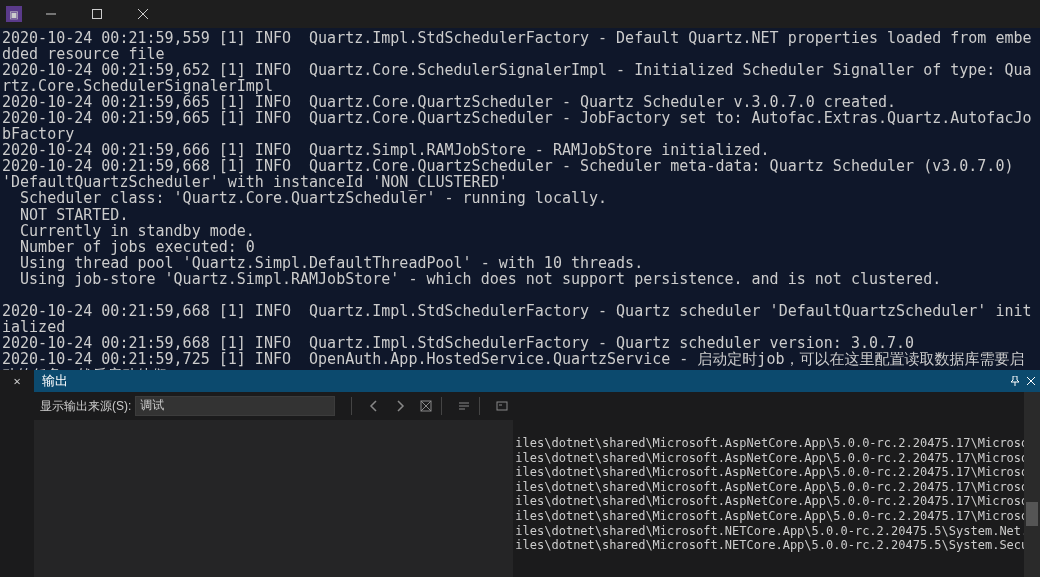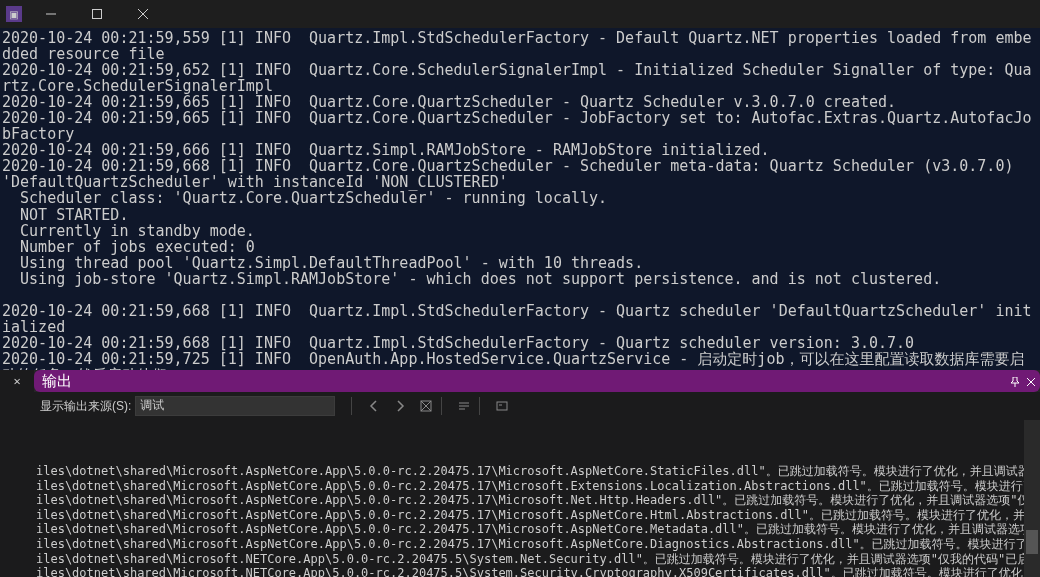--- a/index.html
+++ b/index.html
@@ -68,29 +68,28 @@
       background: #1b1b1c;
       display: flex;
       align-items: center;
       justify-content: center;
       color: #ccc;
       font-size: 12px;
     }
     .close-x { color:#ccc; }
     .output-tab {
       flex: 1;
-      background: #701a75;
+      background: #0c4a6e;
       display: flex;
       align-items: center;
       justify-content: space-between;
       padding: 0 4px 0 8px;
       color: #fff;
       font-family: 'Microsoft YaHei','Segoe UI',sans-serif;
-      font-size: 15px;
-      border-radius: 6px;
+      font-size: 13px;
     }
     .output-tab-right { display:flex; align-items:center; gap:6px; }
     .pin-icon svg, .dd-icon svg { width:10px; height:10px; }
     .output-toolbar {
       display: flex;
       align-items: center;
       height: 28px;
       background: #1b1b1c;
       padding-left: 6px;
       gap: 4px;
@@ -214,21 +213,21 @@
               <line x1="1" y1="1" x2="9" y2="9" stroke="#fff" stroke-width="1"></line>
               <line x1="9" y1="1" x2="1" y2="9" stroke="#fff" stroke-width="1"></line>
             </svg>
         </span>
       </span>
     </div>
   </div>
 
   <div class="output-body-row">
     <div class="left-gutter-fill"></div>
-    <div style="flex:1; display:flex; flex-direction:column; overflow:hidden;">
+    <div style="flex:1; display:flex; overflow:hidden;">
       <div class="output-toolbar">
         <span>显示输出来源(S):</span>
         <span class="tb-select">
           <span>调试</span>
         </span>
         <span class="tb-sep"></span>
         <span class="tb-sep" style="border-left:1px solid #444;height:18px;"></span>
         <div class="tb-btn">
           <svg viewBox="0 0 14 14">
               <path d="M9 2l-5 5 5 5" stroke="#888" stroke-width="1.5" fill="none"></path>

